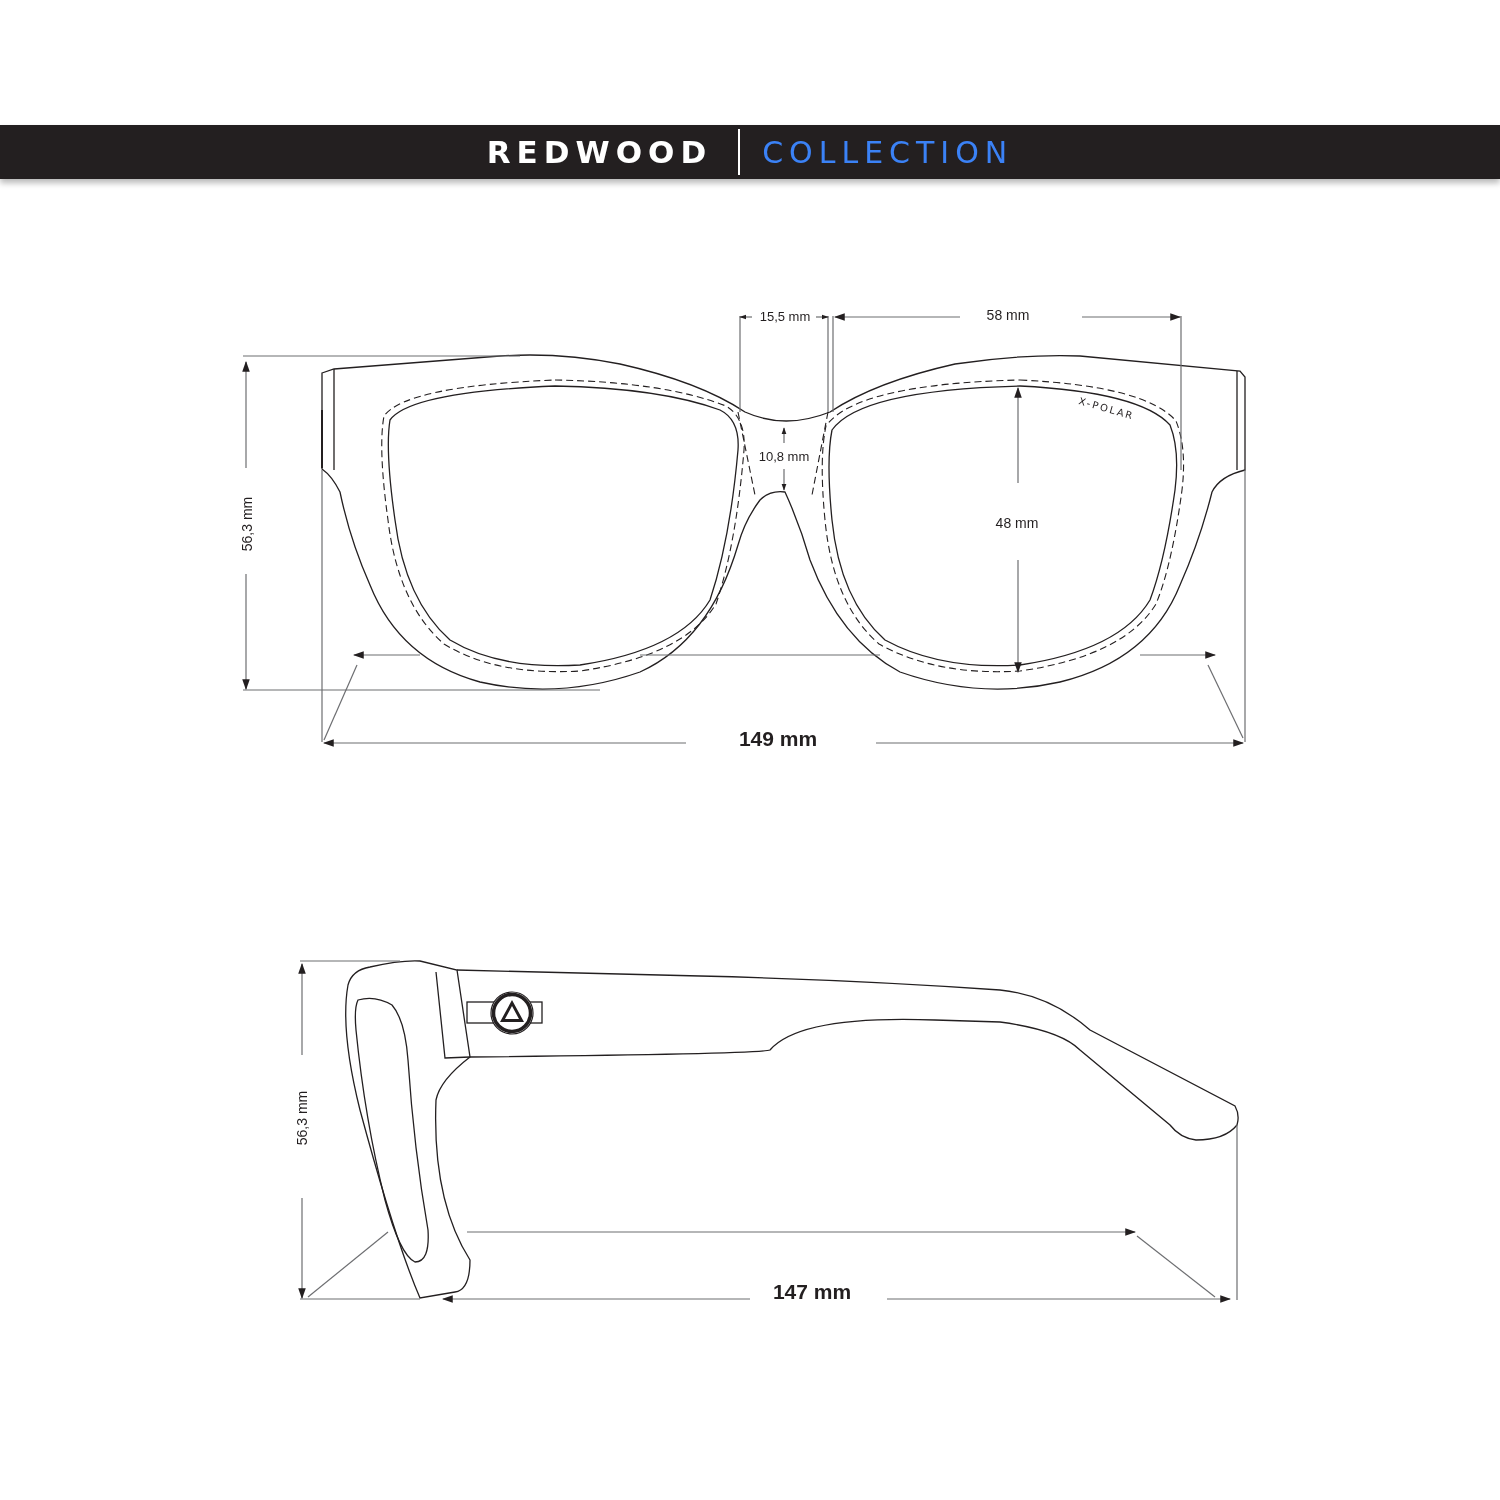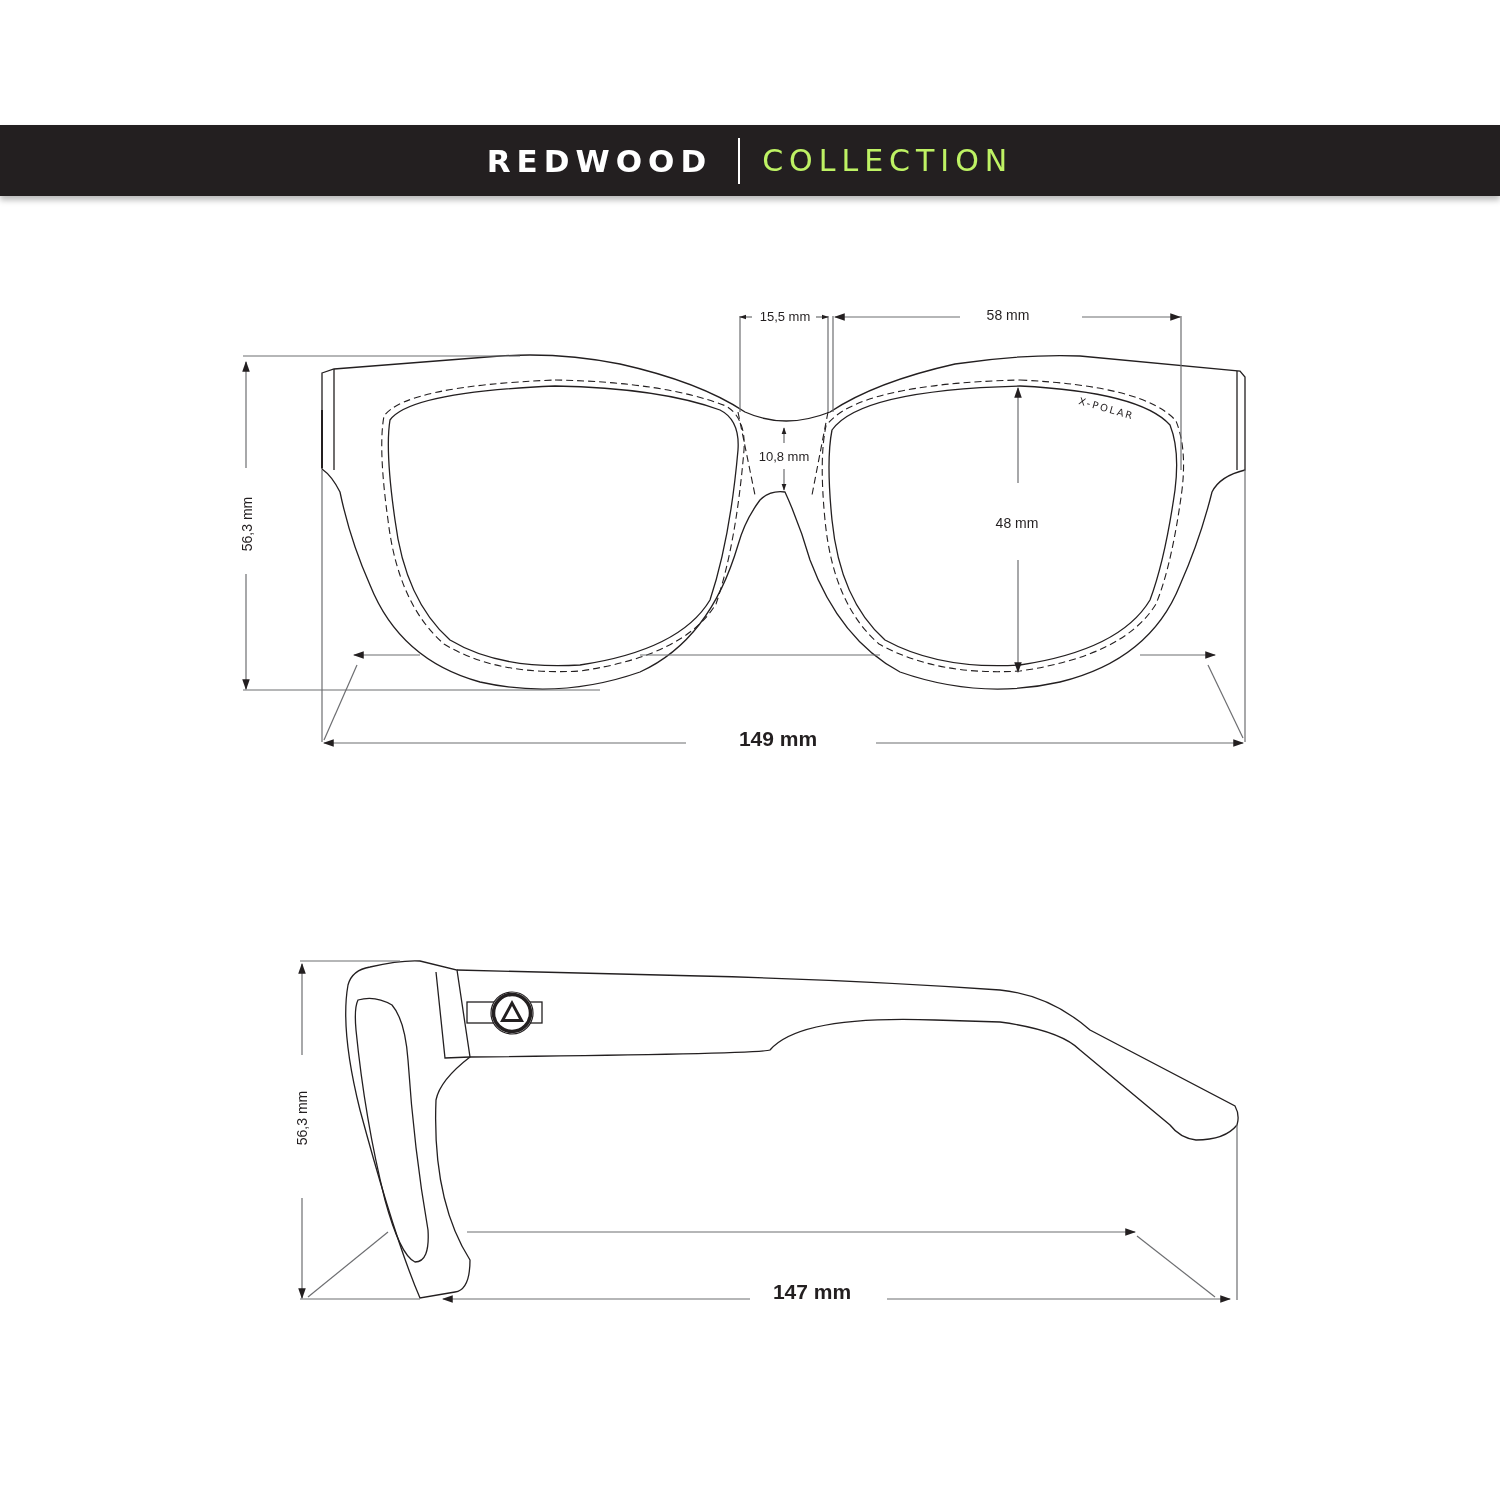--- a/index.html
+++ b/index.html
@@ -1,25 +1,25 @@
 <!DOCTYPE html>
 <html><head>
   <meta charset="utf-8">
   <style>
     html, body { margin: 0; padding: 0; background: #ffffff; }
     body { width: 1500px; height: 1500px; position: relative; overflow: hidden; font-family: "Liberation Sans", "DejaVu Sans", sans-serif; }
     .header-band {
-      position: absolute; left: 0; top: 125px; width: 1500px; height: 71px;
+      position: absolute; left: 0; top: 125px; width: 1500px; height: 54px;
       background: #231f20;
       box-shadow: 0 4px 6px rgba(0,0,0,0.28);
       display: flex; align-items: center; justify-content: center;
     }
     .brand { color: #ffffff; font-family: "DejaVu Sans", sans-serif; font-weight: bold; font-size: 31px; letter-spacing: 6px; }
     .sep { width: 2px; height: 46px; background: #ffffff; margin: 0 22px 0 26px; }
-    .coll { color: #bef264; font-family: "DejaVu Sans", sans-serif; font-weight: normal; font-size: 30px; letter-spacing: 6px; }
+    .coll { color: #3b82f6; font-family: "DejaVu Sans", sans-serif; font-weight: normal; font-size: 30px; letter-spacing: 6px; }
     svg.drawing { position: absolute; left: 0; top: 0; }
     .ln { fill: none; stroke: #231f20; stroke-width: 1.3; }
     .dim { fill: none; stroke: #6d6e71; stroke-width: 1.2; }
     .dash { fill: none; stroke: #231f20; stroke-width: 1.1; stroke-dasharray: 7 4; }
     .lbl { fill: #231f20; font-family: "Liberation Sans", sans-serif; font-size: 14px; }
     .lbl-big { fill: #231f20; font-family: "Liberation Sans", sans-serif; font-size: 21px; font-weight: bold; }
     .lbl-brand { fill: #231f20; font-family: "DejaVu Sans", sans-serif; font-size: 10px; letter-spacing: 2px; }
   </style>
 </head>
 <body>

